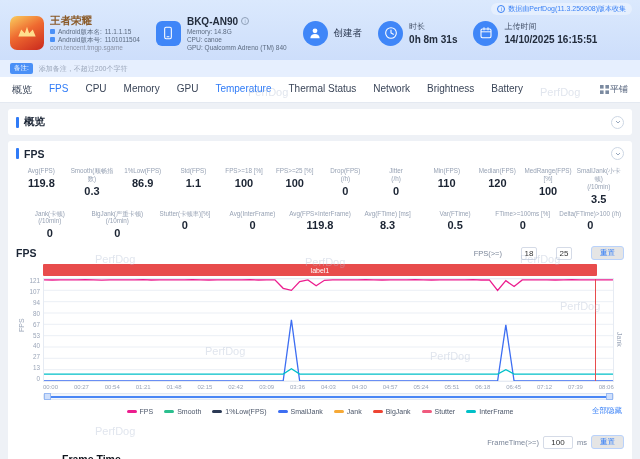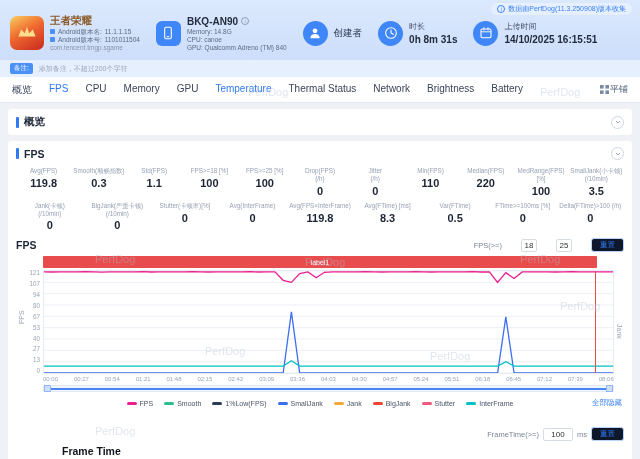--- a/index.html
+++ b/index.html
@@ -55,21 +55,21 @@
   .stat { flex:1; text-align:center; min-width:0; }
   .slabel { font-size:6.3px; color:#97a2b4; line-height:1.25; }
   .sval { font-size:11px; font-weight:bold; color:#1b2433; margin-top:2px; }
 
   .chart-head { display:flex; align-items:center; margin-top:7px; }
   .chart-title { font-size:10.5px; font-weight:bold; color:#1c2636; }
   .chart-ctrls { margin-left:auto; display:flex; align-items:center; gap:19px; }
   .ctrl-label { font-size:7.5px; color:#7b8699; }
   .mini-input { width:16px; height:13px; border:1px solid #d5dbe7; border-radius:2px; font-size:8px; text-align:center; color:#333; padding:0; }
   .mini-input.wide { width:30px; }
-  .reset-btn { font-size:7.5px; color:#2f7bf7; border:1px solid #b9d2fb; background:#0f172a; border-radius:3px; padding:1px 8px; cursor:pointer; }
+  .reset-btn { font-size:7.5px; color:#2f7bf7; border:1px solid #b9d2fb; background:#e5e5e5; border-radius:3px; padding:1px 8px; cursor:pointer; }
 
   .chart-area { display:flex; margin-top:4px; align-items:stretch; }
   .axis-name { writing-mode:vertical-rl; transform:rotate(180deg); font-size:7px; color:#9aa5b8; display:flex; align-items:center; justify-content:center; flex:none; width:10px; padding-top:14px; }
   .axis-name.right-name { transform:none; }
   .y-ticks { display:flex; flex-direction:column; justify-content:space-between; align-items:flex-end; font-size:6.3px; color:#9aa5b8; width:17px; padding:14px 3px 0 0; height:118px; flex:none; line-height:1; }
   .plot-col { flex:1; min-width:0; display:flex; flex-direction:column; }
   .marker-bar { height:12px; background:#e84c4c; border-radius:1px; display:flex; align-items:center; justify-content:center; color:#fff; font-size:7px; margin-bottom:2px; }
   .plot { height:104px; position:relative; border:1px solid #e6ebf3; background:#fff; }
   .plot svg { width:100%; height:100%; display:block; }
   .red-line { position:absolute; top:0; bottom:0; width:1px; background:#e84c4c; }
@@ -235,20 +235,24 @@
       <div class="stats-row" id="stats-row-1">
           <div class="stat">
             <div class="slabel">Avg(FPS)</div>
             <div class="sval">119.8</div>
           </div>
           <div class="stat">
             <div class="slabel">Smooth(顺畅指数)</div>
             <div class="sval">0.3</div>
           </div>
           <div class="stat">
+            <div class="slabel">1%Low(FPS)</div>
+            <div class="sval">86.9</div>
+          </div>
+          <div class="stat">
             <div class="slabel">Std(FPS)</div>
             <div class="sval">1.1</div>
           </div>
           <div class="stat">
             <div class="slabel">FPS&gt;=18 [%]</div>
             <div class="sval">100</div>
           </div>
           <div class="stat">
             <div class="slabel">FPS&gt;=25 [%]</div>
             <div class="sval">100</div>
@@ -260,21 +264,21 @@
           <div class="stat">
             <div class="slabel">Jitter<br>(/h)</div>
             <div class="sval">0</div>
           </div>
           <div class="stat">
             <div class="slabel">Min(FPS)</div>
             <div class="sval">110</div>
           </div>
           <div class="stat">
             <div class="slabel">Median(FPS)</div>
-            <div class="sval">220</div>
+            <div class="sval">120</div>
           </div>
           <div class="stat">
             <div class="slabel">MedRange(FPS)[%]</div>
             <div class="sval">100</div>
           </div>
           <div class="stat">
             <div class="slabel">SmallJank(小卡顿)<br>(/10min)</div>
             <div class="sval">3.5</div>
           </div>
         </div>

